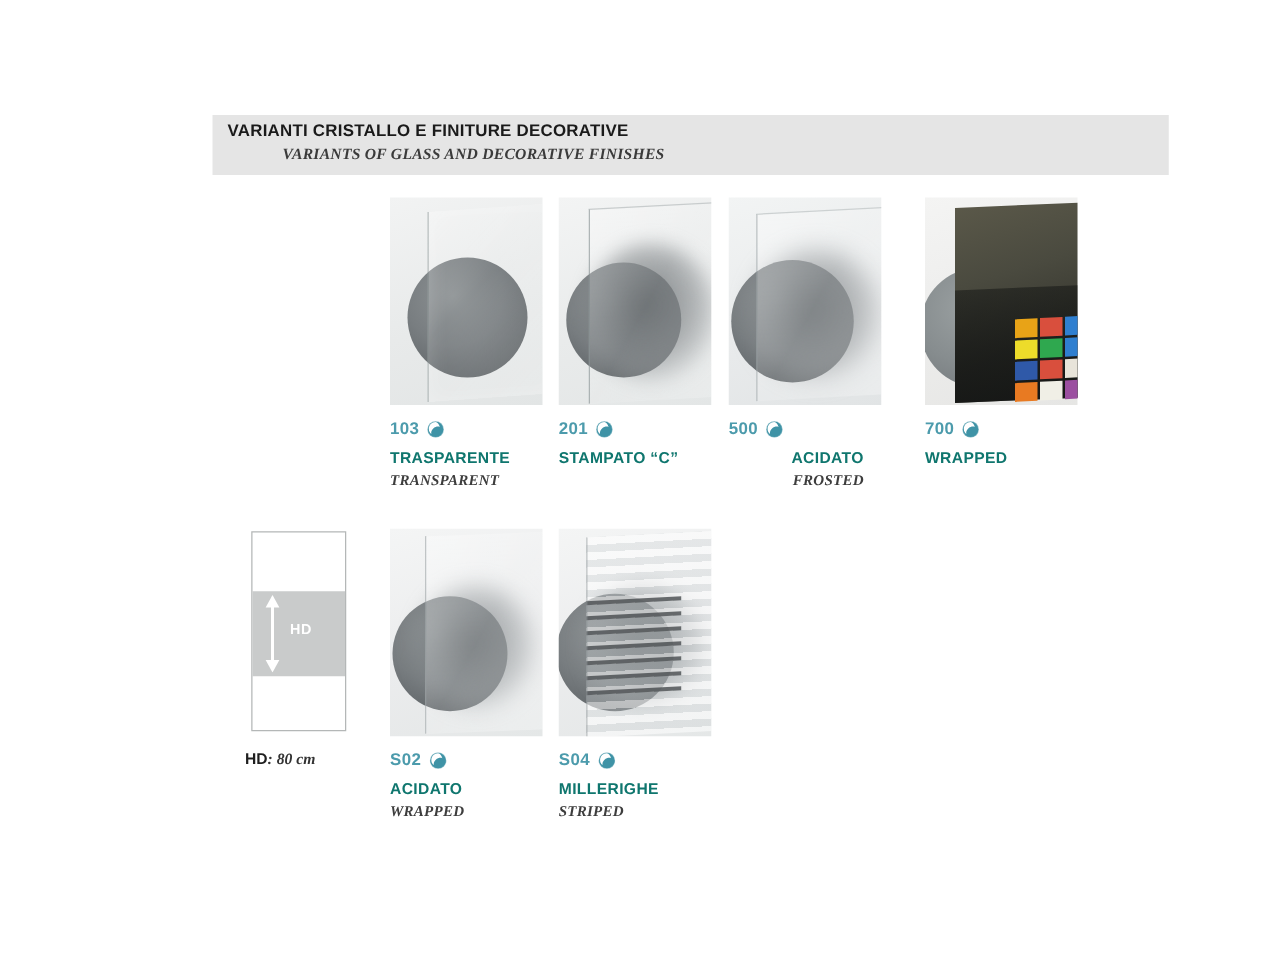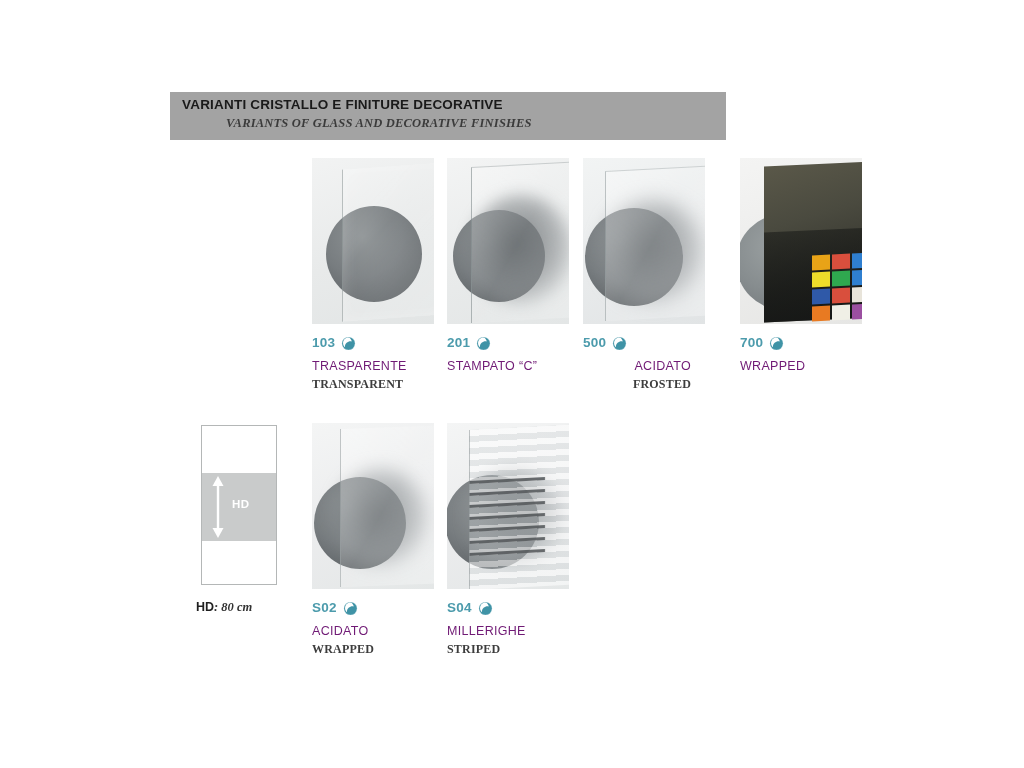--- a/index.html
+++ b/index.html
@@ -13,23 +13,23 @@
     position: relative;
     font-family: "Liberation Sans", sans-serif;
     overflow: hidden;
   }
 
   
   .header-band {
     position: absolute;
     left: 170px;
     top: 92px;
-    width: 556px;
+    width: 765px;
     height: 48px;
-    background: #a3a3a3;
+    background: #e5e5e5;
   }
   .header-title {
     position: absolute;
     left: 12px;
     top: 5px;
     font-size: 13.5px;
     font-weight: bold;
     letter-spacing: 0.2px;
     color: #1a1a1a;
     white-space: nowrap;
@@ -221,29 +221,30 @@
   .glass-icon {
     margin-left: 6px;
     width: 15px;
     height: 15px;
     flex: 0 0 auto;
     display: block;
   }
   .name-it {
     margin-top: 9px;
     font-size: 12.5px;
-    font-weight: normal;
-    color: #701a75;
+    font-weight: bold;
+    color: #0f766e;
     letter-spacing: 0.3px;
     white-space: nowrap;
     line-height: 1.1;
   }
   .name-en {
     margin-top: 4px;
     font-size: 12px;
+    font-style: italic;
     font-family: "Liberation Serif", serif;
     font-weight: bold;
     color: #3d3d3d;
     letter-spacing: 0.2px;
     white-space: nowrap;
     line-height: 1.1;
   }
 
   
   .hd-diagram {

